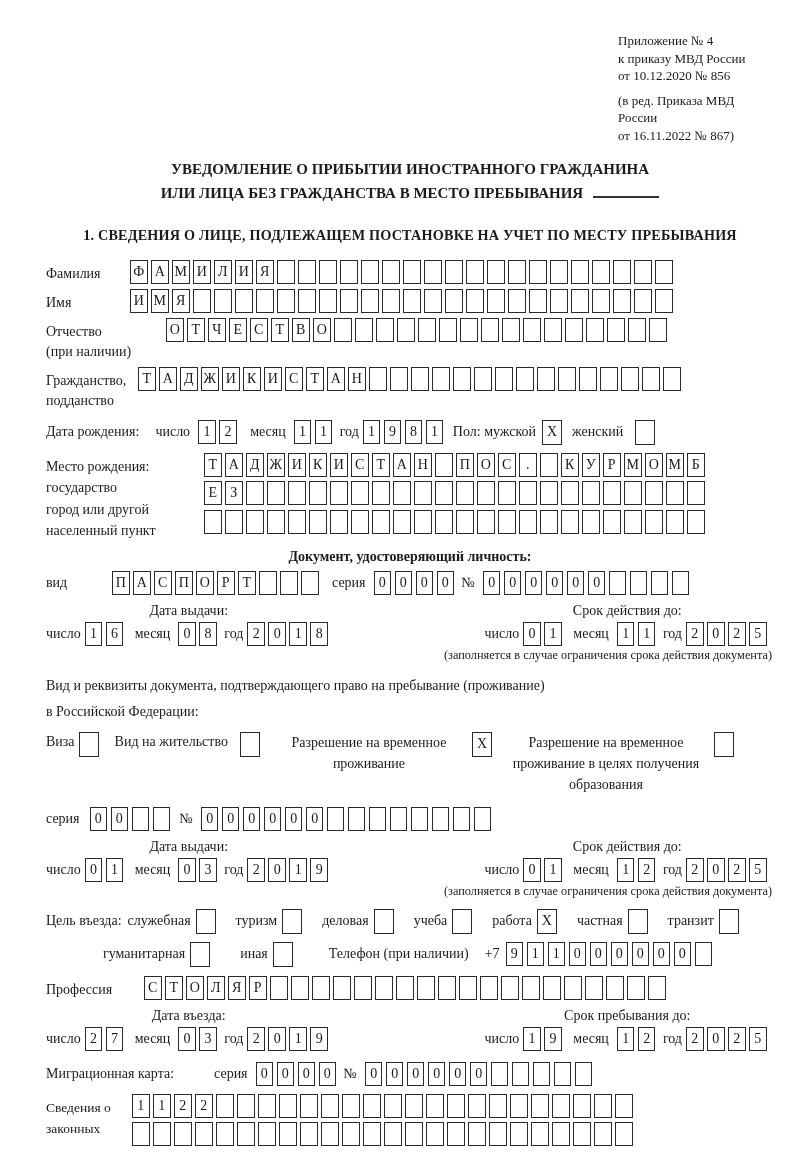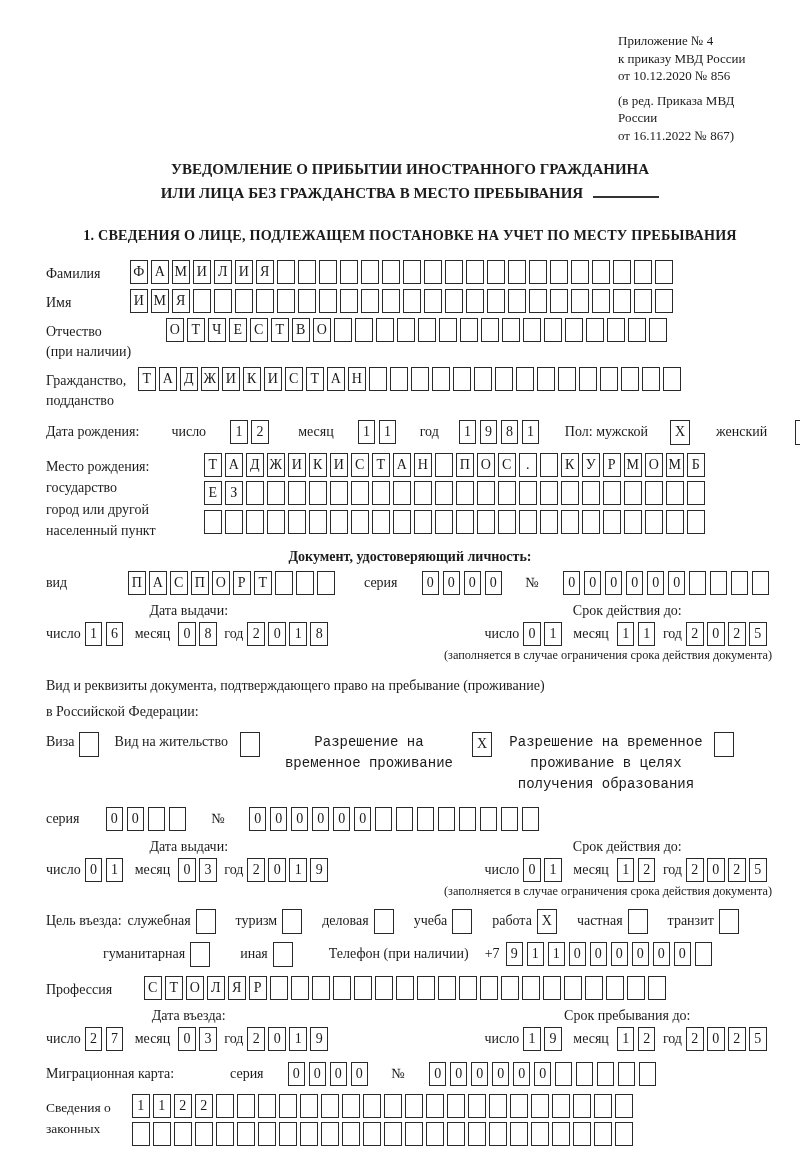--- a/index.html
+++ b/index.html
@@ -40,21 +40,21 @@
   
   .frow { display: flex; align-items: flex-start; margin-top: 5px; }
   .lbl { padding-top: 4px; line-height: 20px; flex: none; }
   .w-name { width: 84px; }
   .w-patr { width: 120px; }
   .w-cit  { width: 92px; }
   .w-prof { width: 98px; }
   .stack3 .cells { display: flex; margin-bottom: 4.5px; }
 
   
-  .inlinerow { display: flex; align-items: center; margin-top: 9px; flex-wrap: nowrap; gap: 16px; }
+  .inlinerow { display: flex; align-items: center; margin-top: 9px; flex-wrap: nowrap; }
   .inlinerow .t { flex: none; }
   .ml4 { margin-left: 4px; } .ml6 { margin-left: 6px; } .ml8 { margin-left: 8px; }
   .ml10 { margin-left: 10px; } .ml12 { margin-left: 12px; } .ml16 { margin-left: 16px; } .mr6 { margin-right: 6px; }
 
   
   .lblcol { flex: none; line-height: 21.5px; padding-top: 3px; }
   .w-birthplace { width: 158px; }
   .w-rep { width: 86px; font-size: 13.5px; }
 
   .doc-header { text-align: center; font-weight: bold; margin-top: 7px; }
@@ -62,21 +62,21 @@
   
   .datepair { display: flex; justify-content: space-between; margin-top: 8px; padding-right: 4px; }
   .dp-head { text-align: center; margin-bottom: 3px; }
   .dp-line { display: flex; align-items: center; }
   .dp-note { text-align: right; font-size: 12.3px; margin-top: 2px; padding-right: 2px; }
 
   
   .res-intro { margin-top: 10px; line-height: 1.9; }
   .res-row { display: flex; align-items: flex-start; margin-top: 4px; }
   .res-lab { padding-top: 4px; }
-  .res-center { text-align: center; line-height: 1.5; padding-top: 2px; font-family: Liberation Mono, monospace; }
+  .res-center { text-align: center; line-height: 1.5; padding-top: 2px; }
   .res-row .cbx { margin-top: 2px; }
 
   
   .po { display: inline-flex; align-items: center; margin-right: 20px; }
   .po .cbx { margin-left: 5px; }
   .purpose-row { display: flex; align-items: center; margin-top: 10px; flex-wrap: nowrap; }
 </style>
 </head>
 <body>
 

